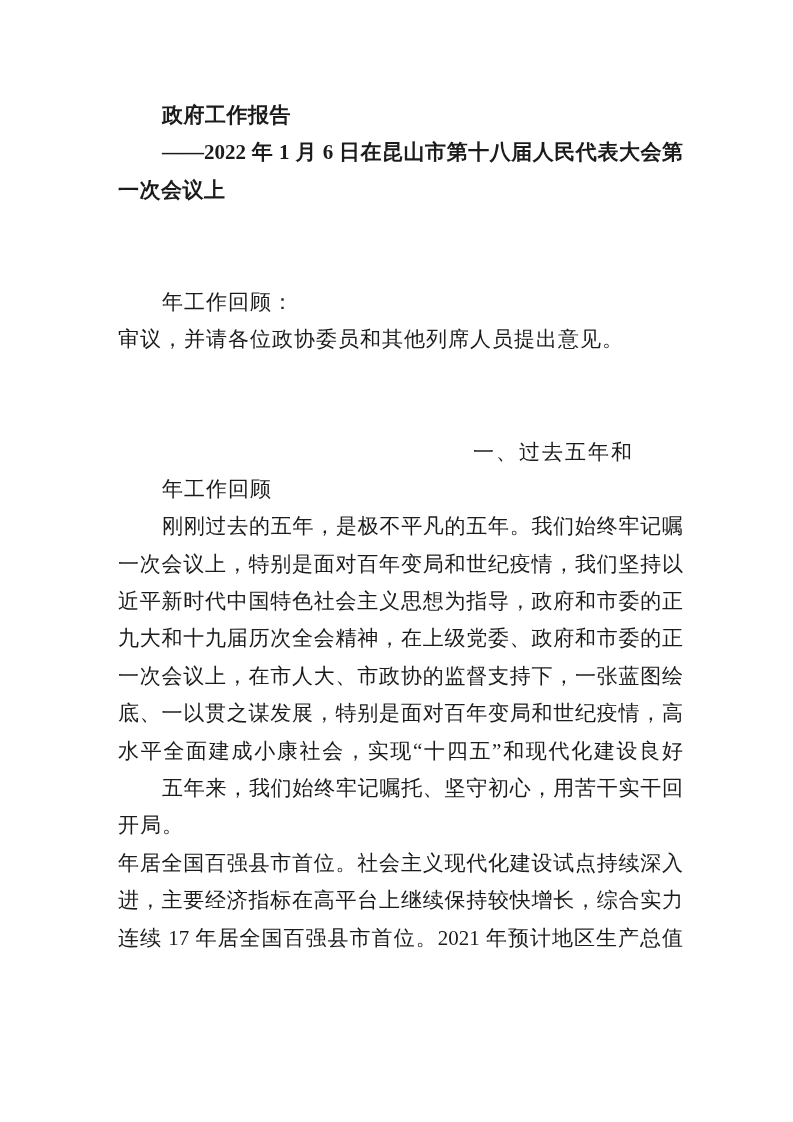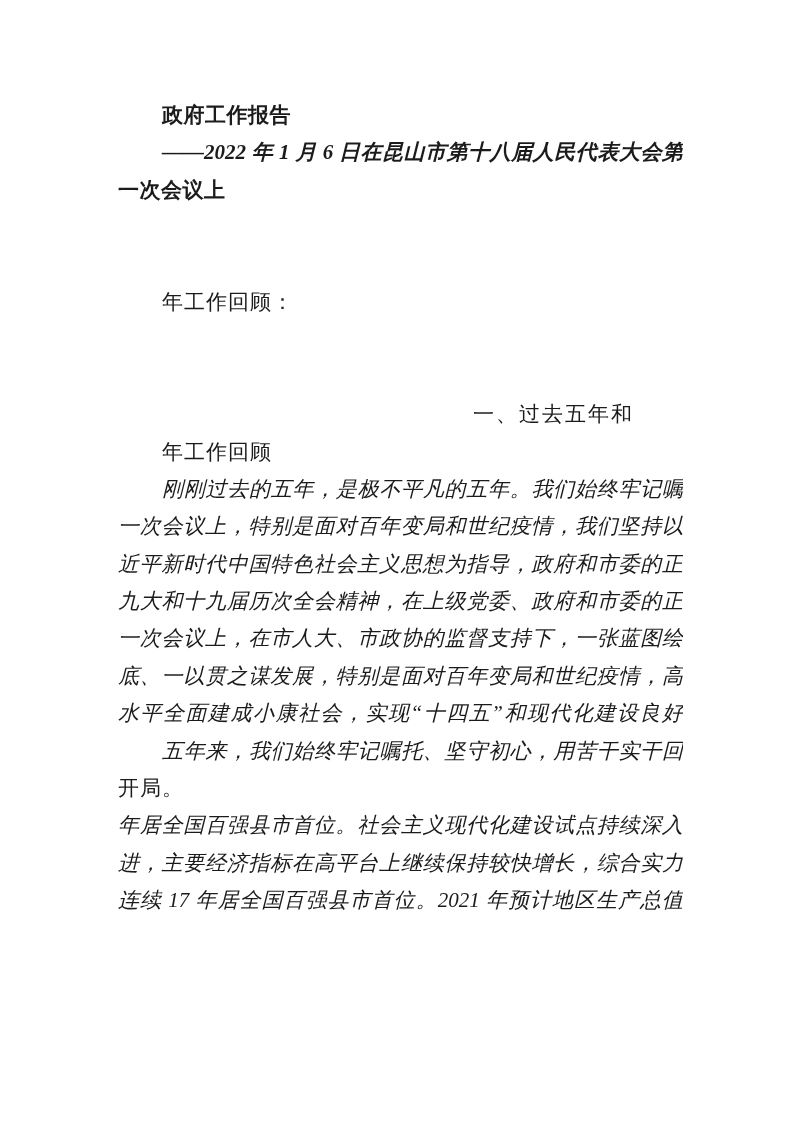--- a/index.html
+++ b/index.html
@@ -37,35 +37,35 @@
     padding-left: 44px;
   }
   .line.offset {
     padding-left: 355px;
     letter-spacing: 2px;
   }
   .line.fill {
     text-align: justify;
     text-align-last: justify;
     letter-spacing: 0;
-    font-style: italic;
   }
   .line.blank { }
 </style>
 </head>
 <body>
 
 <div class="page">
   <div class="textflow" id="textflow">
       <div class="line bold indent">政府工作报告</div>
       <div class="line bold indent fill">——2022 年 1 月 6 日在昆山市第十八届人民代表大会第</div>
       <div class="line bold">一次会议上</div>
       <div class="line blank"></div>
       <div class="line blank"></div>
       <div class="line indent">年工作回顾：</div>
+      <div class="line ">审议，并请各位政协委员和其他列席人员提出意见。</div>
       <div class="line blank"></div>
       <div class="line blank"></div>
       <div class="line offset">一、过去五年和 2021</div>
       <div class="line indent">年工作回顾</div>
       <div class="line indent fill">刚刚过去的五年，是极不平凡的五年。我们始终牢记嘱托</div>
       <div class="line fill">一次会议上，特别是面对百年变局和世纪疫情，我们坚持以习</div>
       <div class="line fill">近平新时代中国特色社会主义思想为指导，政府和市委的正</div>
       <div class="line fill">九大和十九届历次全会精神，在上级党委、政府和市委的正</div>
       <div class="line fill">一次会议上，在市人大、市政协的监督支持下，一张蓝图绘到</div>
       <div class="line fill">底、一以贯之谋发展，特别是面对百年变局和世纪疫情，高</div>

